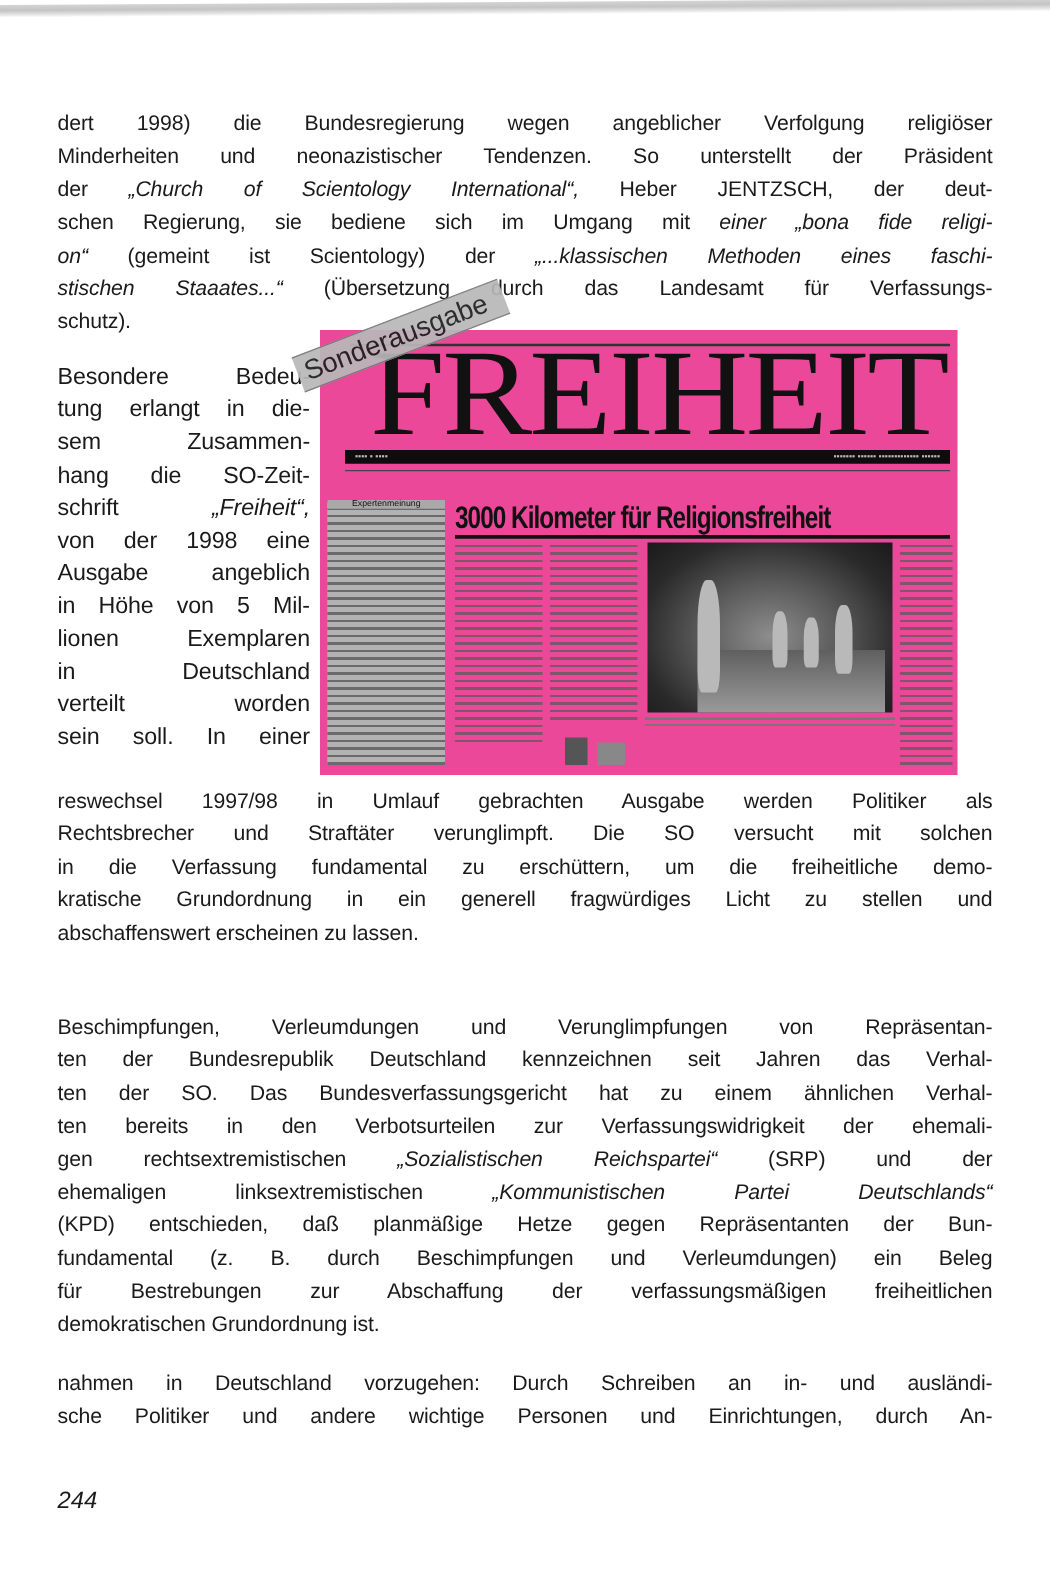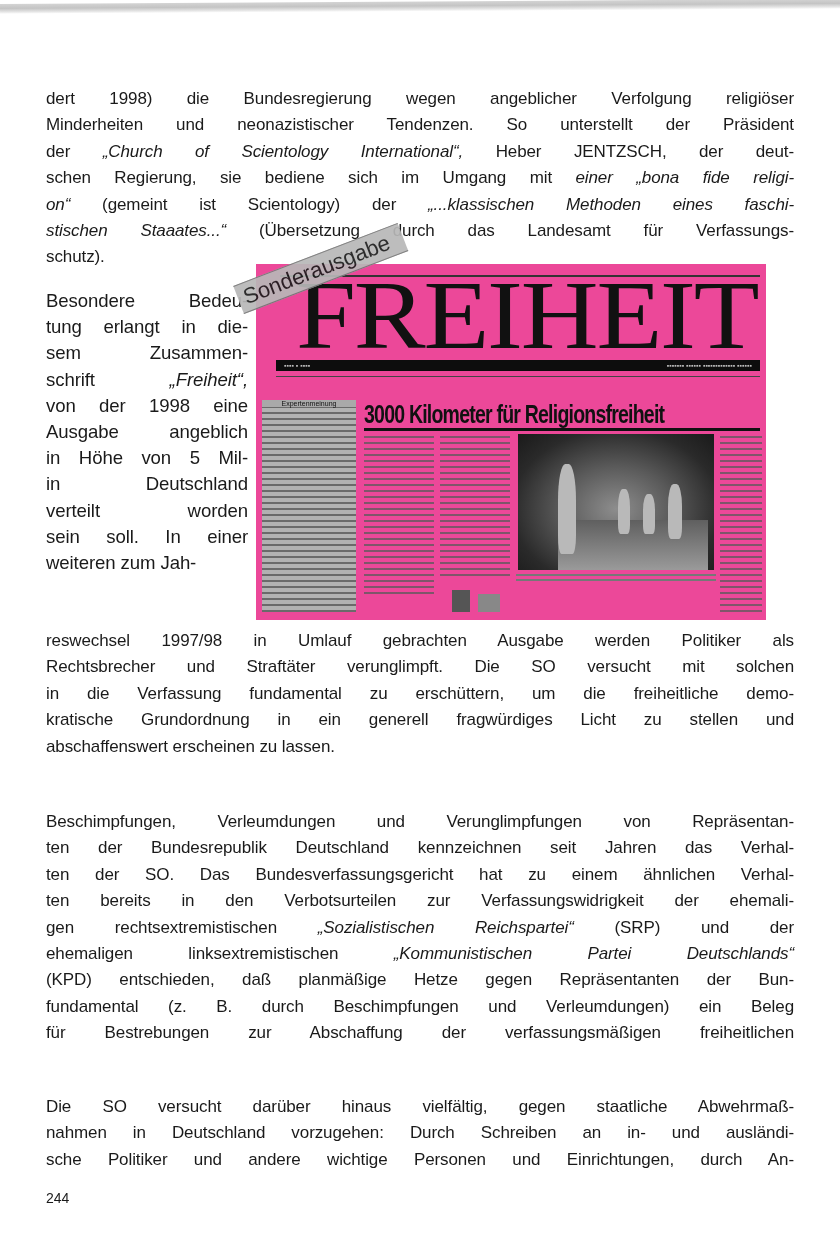--- a/index.html
+++ b/index.html
@@ -20,21 +20,21 @@
   .line { display: block; text-align: justify; text-align-last: justify; white-space: nowrap; }
   .line.last { text-align-last: left; }
   .line span { }
   i { }
   #p1 { top: 86px; }
   #float-col { position: absolute; left: 46px; top: 288px; width: 202px; font-size: 18.6px; line-height: 26.2px; }
   #float-col .line { white-space: nowrap; }
   #p2 { top: 628px; }
   #p3 { top: 809px; }
   #p4 { top: 1094px; }
-  .pagenum { position: absolute; left: 46px; top: 1190px; font-size: 14px; }
+  .pagenum { position: absolute; left: 46px; top: 1190px; font-size: 19px; font-style: italic; }
 
   
   .clip { position: absolute; left: 256px; top: 264px; width: 510px; height: 356px; background: #ec4899; }
   .clip .rule-top { position: absolute; left: 24px; top: 11px; width: 480px; height: 2px; background: #333; }
   .clip .mast {
     position: absolute; left: 40px; top: 8px; width: 470px; height: 86px;
     font-family: "Liberation Serif", serif; font-size: 98px; line-height: 86px; font-weight: normal;
     color: #111; letter-spacing: -2px; transform: scaleX(1.1); transform-origin: left top;
   }
   .clip .stamp {
@@ -89,28 +89,29 @@
   <span class="line"><span>schen Regierung, sie bediene sich im Umgang mit </span><i>einer „bona fide religi-</i></span>
   <span class="line"><i>on“</i><span> (gemeint ist Scientology) der </span><i>„...klassischen Methoden eines faschi-</i></span>
   <span class="line"><i>stischen Staaates...“</i><span> (Übersetzung durch das Landesamt für Verfassungs-</span></span>
   <span class="line last">schutz).</span>
 </div>
 
 <div class="text" id="float-col">
   <span class="line">Besondere Bedeu-</span>
   <span class="line">tung erlangt in die-</span>
   <span class="line">sem Zusammen-</span>
+  <span class="line">hang die SO-Zeit-</span>
   <span class="line"><span>schrift </span><i>„Freiheit“,</i></span>
   <span class="line">von der 1998 eine</span>
   <span class="line">Ausgabe angeblich</span>
   <span class="line">in Höhe von 5 Mil-</span>
+  <span class="line">lionen Exemplaren</span>
   <span class="line">in Deutschland</span>
   <span class="line">verteilt worden</span>
   <span class="line">sein soll. In einer</span>
-  <span class="line last">weiteren zum Jah-</span>
 </div>
 
 <div class="clip">
   <div class="rule-top"></div>
   <div class="mast">FREIHEIT</div>
   <div class="stamp">Sonderausgabe</div>
   <div class="bar">
     <span class="bl">▪▪▪▪ ▪ ▪▪▪▪</span>
     <span class="br">▪▪▪▪▪▪▪ ▪▪▪▪▪▪ ▪▪▪▪▪▪▪▪▪▪▪▪▪ ▪▪▪▪▪▪</span>
   </div>
@@ -146,21 +147,21 @@
 <div class="text" id="p3">
   <span class="line">Beschimpfungen, Verleumdungen und Verunglimpfungen von Repräsentan-</span>
   <span class="line">ten der Bundesrepublik Deutschland kennzeichnen seit Jahren das Verhal-</span>
   <span class="line">ten der SO. Das Bundesverfassungsgericht hat zu einem ähnlichen Verhal-</span>
   <span class="line">ten bereits in den Verbotsurteilen zur Verfassungswidrigkeit der ehemali-</span>
   <span class="line"><span>gen rechtsextremistischen </span><i>„Sozialistischen Reichspartei“</i><span> (SRP) und der</span></span>
   <span class="line"><span>ehemaligen linksextremistischen </span><i>„Kommunistischen Partei Deutschlands“</i></span>
   <span class="line">(KPD) entschieden, daß planmäßige Hetze gegen Repräsentanten der Bun-</span>
   <span class="line">fundamental (z. B. durch Beschimpfungen und Verleumdungen) ein Beleg</span>
   <span class="line">für Bestrebungen zur Abschaffung der verfassungsmäßigen freiheitlichen</span>
+  <span class="line last">demokratischen Grundordnung ist.</span>
 </div>
 
 <div class="text" id="p4">
-  <span class="line">Die SO versucht darüber hinaus vielfältig, gegen staatliche Abwehrmaß-</span>
   <span class="line">nahmen in Deutschland vorzugehen: Durch Schreiben an in- und ausländi-</span>
   <span class="line">sche Politiker und andere wichtige Personen und Einrichtungen, durch An-</span>
 </div>
 
 <div class="pagenum">244</div>
 
 </body></html>

